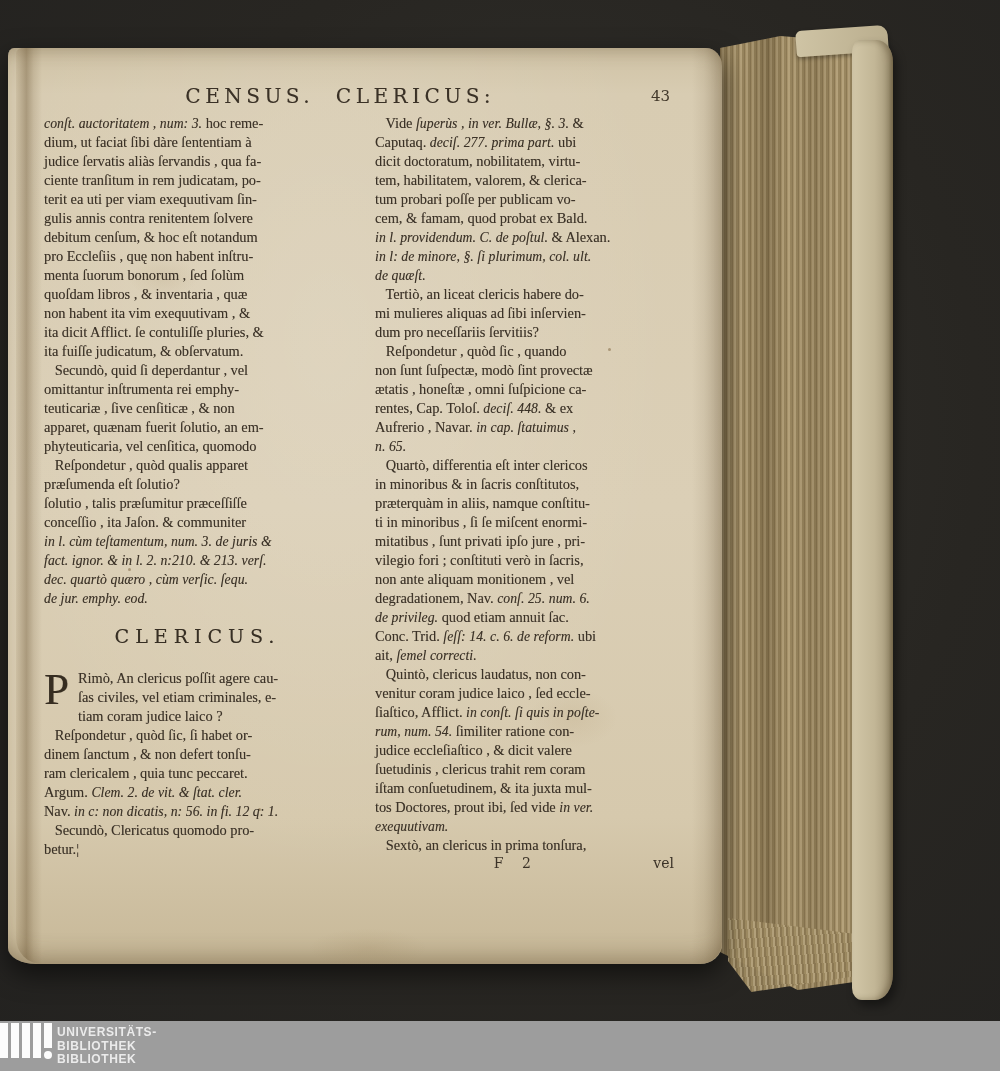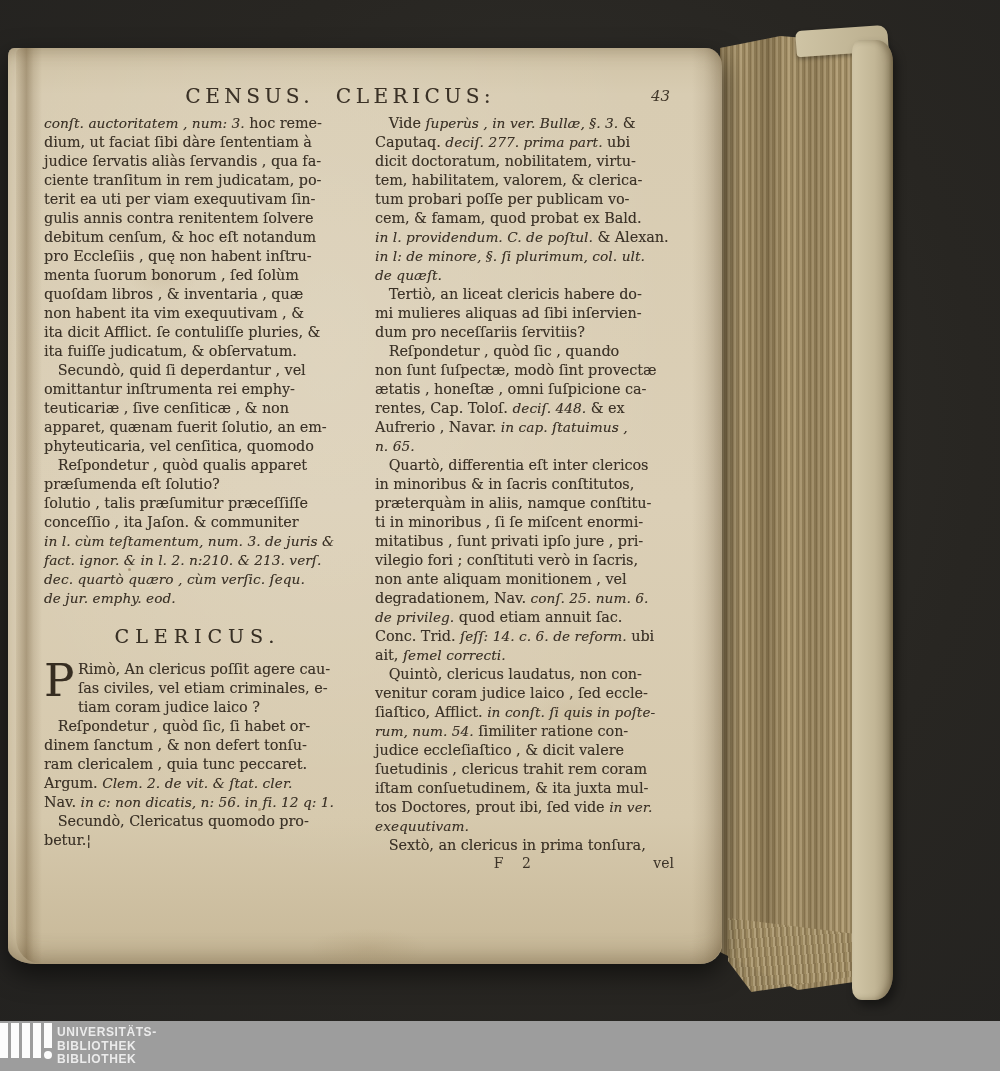--- a/index.html
+++ b/index.html
@@ -33,31 +33,31 @@
   .s2{left:520px;top:640px;width:90px;height:60px;background:radial-gradient(ellipse,rgba(140,110,60,0.09),rgba(0,0,0,0) 70%);}
   .s3{left:300px;top:880px;width:120px;height:40px;background:radial-gradient(ellipse,rgba(130,100,55,0.10),rgba(0,0,0,0) 70%);}
   .speck{position:absolute;width:3px;height:3px;border-radius:50%;background:rgba(110,85,45,0.45);}
   
   .running-head{position:absolute;left:0;right:0;top:36px;height:26px;color:#38301f;}
   .rh-title{
     position:absolute;left:50%;transform:translateX(-58%);
     font-size:20px;letter-spacing:4.5px;white-space:pre;color:#3a3126;
     text-shadow:0.3px 0.3px 0 rgba(58,49,38,0.35);
   }
-  .rh-page{position:absolute;right:52px;top:3px;font-size:15px;font-style:italic;color:#42382a;}
+  .rh-page{position:absolute;right:52px;top:3px;font-size:15px;color:#42382a;}
   
   .columns{position:absolute;left:36px;right:26px;top:66px;bottom:8px;display:flex;gap:10px;}
   .col{width:321px;color:#3b3227;}
   .line{white-space:pre;font-size:14.3px;line-height:19px;height:19px;
         text-shadow:0.25px 0.25px 0 rgba(59,50,39,0.4);}
   .line i{font-size:13.6px;letter-spacing:0.1px;}
-  .para{margin:0;}
+  .para{margin:0;font-family:Liberation Serif, serif;}
   .col-heading{
     text-align:center;font-size:19px;letter-spacing:6px;white-space:pre;
-    margin:17px 14px 13px 0;color:#362e23;text-shadow:0.3px 0.3px 0 rgba(54,46,35,0.4);
+    margin:17px 14px 22px 0;color:#362e23;text-shadow:0.3px 0.3px 0 rgba(54,46,35,0.4);
   }
   .dropcap{
     float:left;font-size:45px;line-height:37px;height:37px;width:30px;
     margin:2px 4px 1px 0;color:#362d21;text-shadow:0.4px 0.4px 0 rgba(54,45,33,0.4);
   }
   .sig-line{position:relative;height:19px;font-size:14px;text-decoration:underline;}
   .sig-mark{position:absolute;left:37%;letter-spacing:7px;}
   .sig-catch{position:absolute;right:22px;text-align:center;}
   
   .fore-edge{

